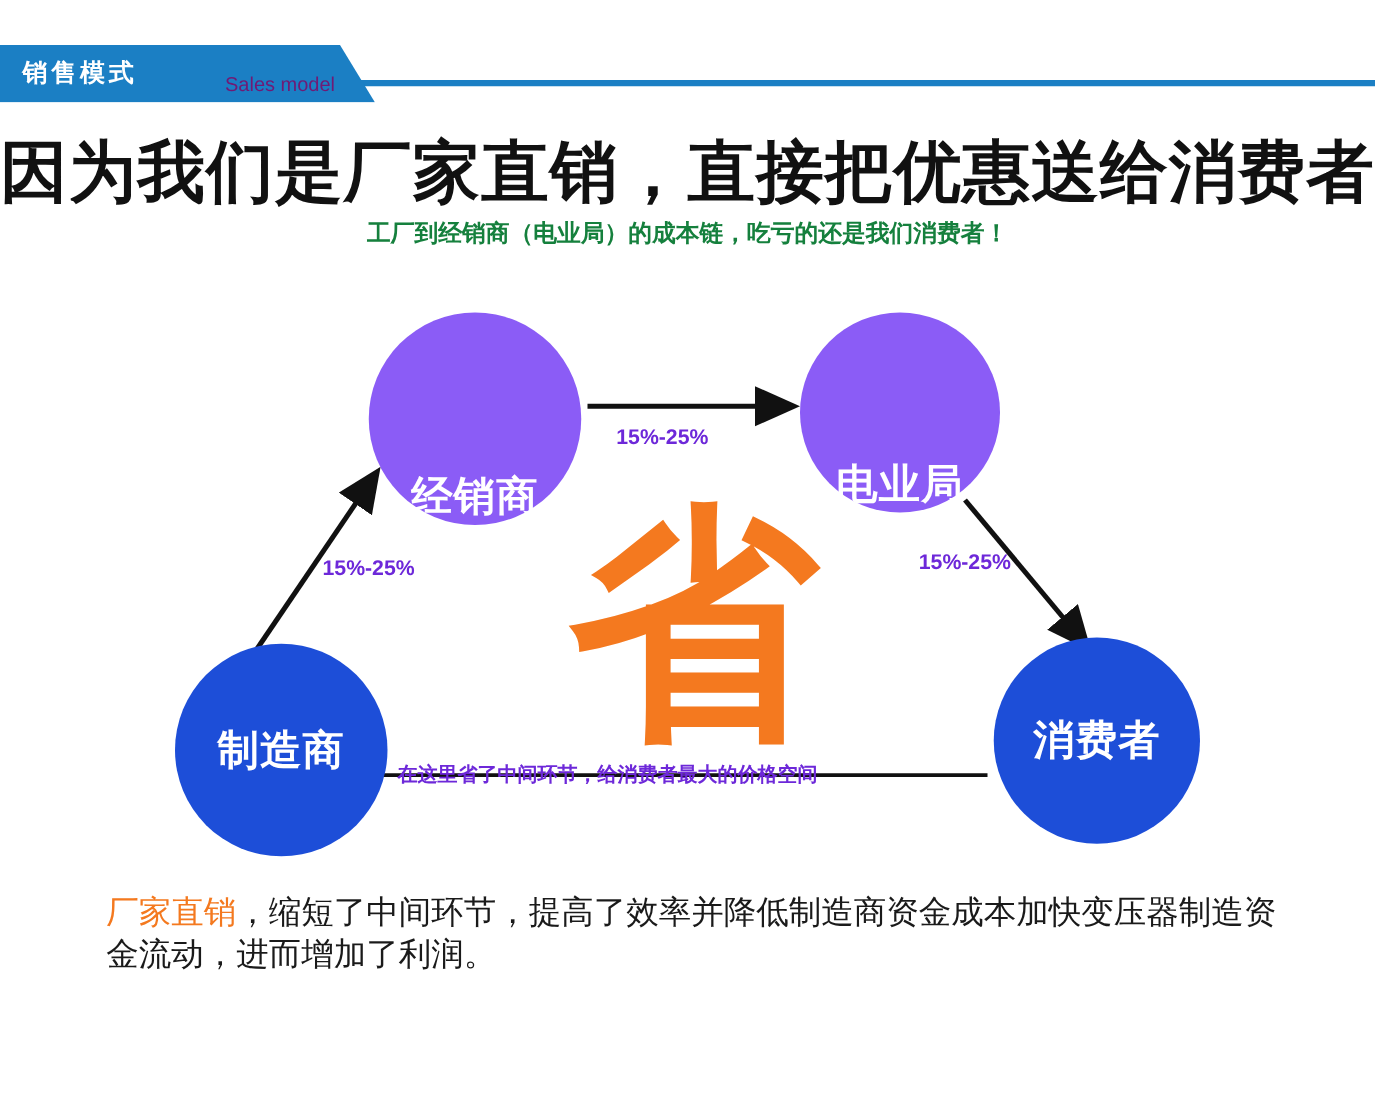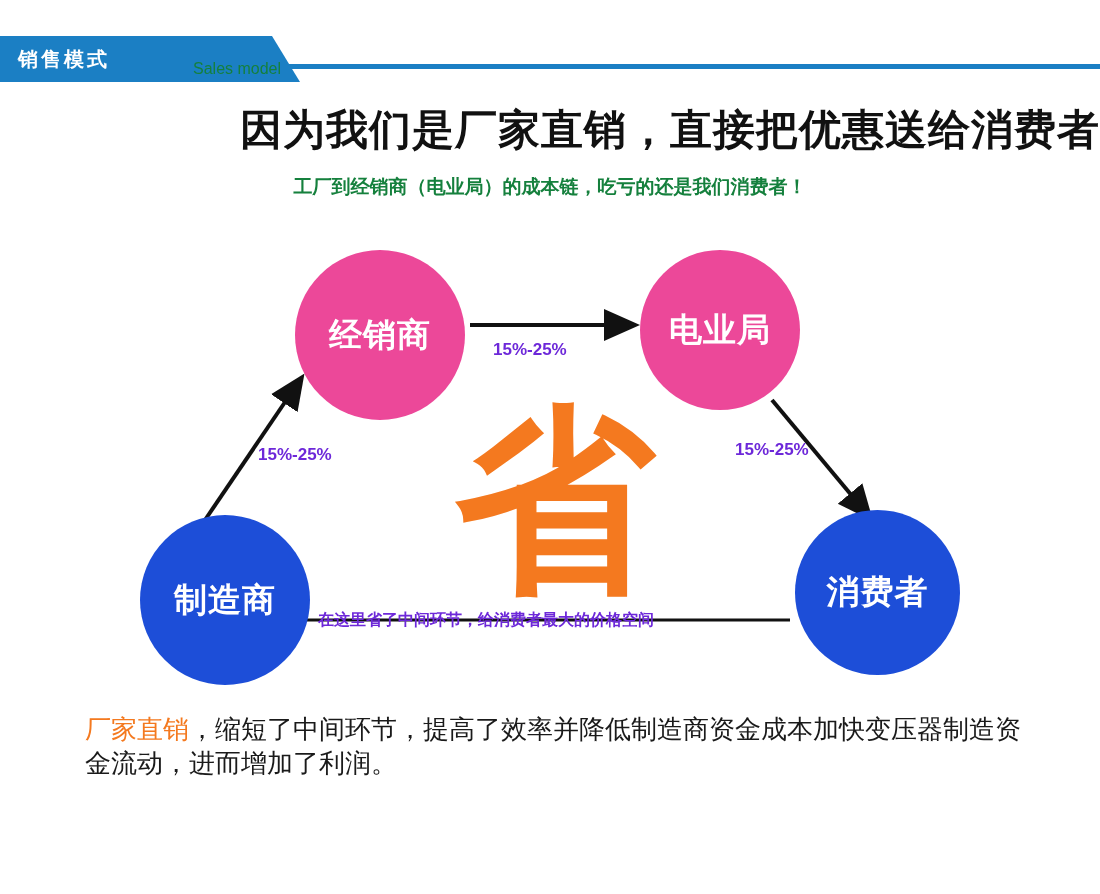--- a/index.html
+++ b/index.html
@@ -46,36 +46,36 @@
     top: 24px;
     font-size: 20px;
     font-weight: bold;
     color: #ffffff;
     letter-spacing: 3px;
     line-height: 34px;
     white-space: nowrap;
   }
   .banner-en {
     position: absolute;
-    left: 193px;
+    left: 180px;
     top: 42px;
     font-size: 16px;
-    color: #15803d;
+    color: #701a75;
     white-space: nowrap;
   }
 
   
   .title-main {
     position: absolute;
     top: 102px;
     left: 0;
     width: 1100px;
-    text-align: right;
+    text-align: center;
     font-family: "DejaVu Serif", serif;
-    font-size: 42px;
+    font-size: 54px;
     font-weight: bold;
     color: #111111;
     letter-spacing: 1px;
     white-space: nowrap;
   }
   .title-sub {
     position: absolute;
     top: 174px;
     left: 0;
     width: 1100px;
@@ -104,21 +104,21 @@
     border-radius: 50%;
     display: flex;
     align-items: center;
     justify-content: center;
     color: #ffffff;
     font-size: 33px;
     font-weight: bold;
     letter-spacing: 1px;
     white-space: nowrap;
   }
-  .node-orange { background: #ec4899; }
+  .node-orange { background: #8b5cf6; align-items: flex-end; }
   .node-blue   { background: #1d4ed8; }
 
   #node-dealer   { left: 295px; top: 20px;  width: 170px; height: 170px; }
   #node-bureau   { left: 640px; top: 20px;  width: 160px; height: 160px; }
   #node-maker    { left: 140px; top: 285px; width: 170px; height: 170px; }
   #node-consumer { left: 795px; top: 280px; width: 165px; height: 165px; }
 
   .big-save {
     position: absolute;
     left: 455px;

